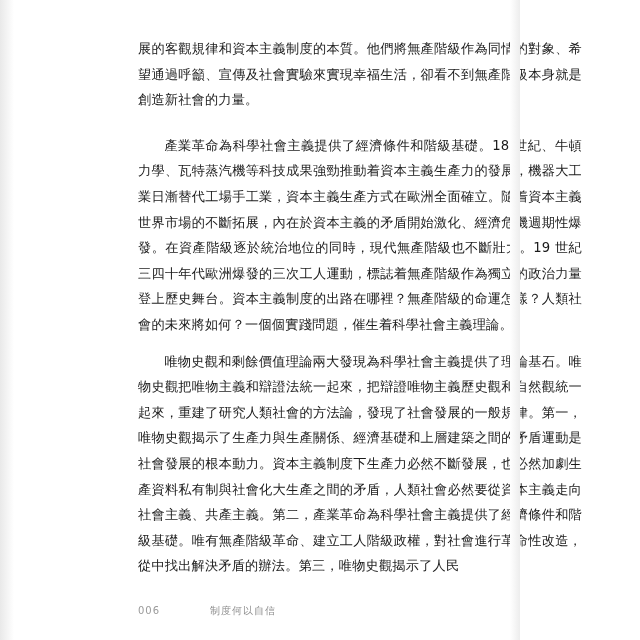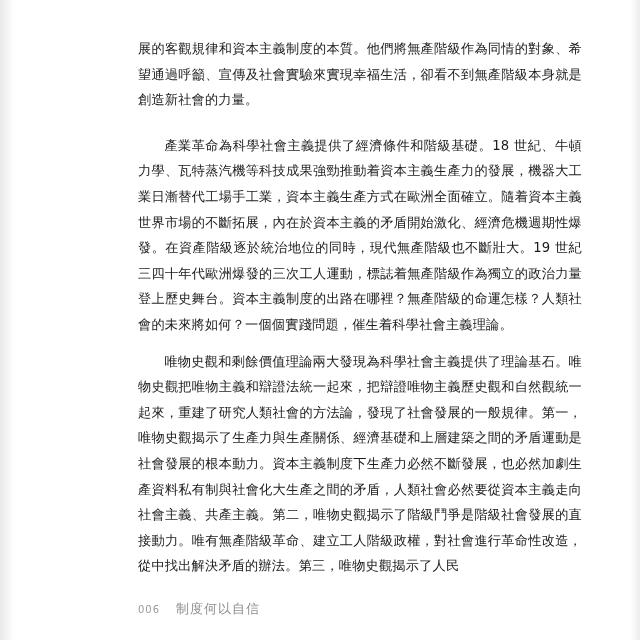--- a/index.html
+++ b/index.html
@@ -8,21 +8,21 @@
   }
   body {
     width: 640px;
     height: 640px;
     background: #ffffff;
     font-family: "Liberation Sans", sans-serif;
     overflow: hidden;
   }
   #page {
     position: relative;
-    width: 640px;
+    width: 520px;
     height: 640px;
     background: #ffffff;
     box-sizing: border-box;
   }
   
   #page::before {
     content: "";
     position: absolute;
     left: 0; top: 0; bottom: 0;
     width: 14px;
@@ -59,47 +59,48 @@
   .spacer {
     height: 9px;
   }
   #footer {
     position: absolute;
     left: 138px;
     bottom: 22px;
     width: 444px;
     display: flex;
     align-items: baseline;
-    gap: 16px;
+    gap: 22px;
   }
   #folio {
     font-family: "DejaVu Sans", "Liberation Sans", sans-serif;
     font-size: 10px;
     color: #9a9a9a;
     letter-spacing: 1px;
   }
   #running-title {
     font-family: Liberation Serif, serif;
-    font-size: 13px;
+    font-size: 10px;
     color: #8e8e8e;
     letter-spacing: 1px;
+    margin-left: 28px;
   }
 </style>
 </head>
 <body>
 
 <div id="page">
 
   <div id="content">
     <p class="para">展的客觀規律和資本主義制度的本質。他們將無產階級作為同情的對象、希望通過呼籲、宣傳及社會實驗來實現幸福生活，卻看不到無產階級本身就是創造新社會的力量。</p>
     <div class="spacer"></div>
     <div class="spacer"></div>
     <p class="para indent">產業革命為科學社會主義提供了經濟條件和階級基礎。18 世紀、牛頓力學、瓦特蒸汽機等科技成果強勁推動着資本主義生產力的發展，機器大工業日漸替代工場手工業，資本主義生產方式在歐洲全面確立。隨着資本主義世界市場的不斷拓展，內在於資本主義的矛盾開始激化、經濟危機週期性爆發。在資產階級逐於統治地位的同時，現代無產階級也不斷壯大。19 世紀三四十年代歐洲爆發的三次工人運動，標誌着無產階級作為獨立的政治力量登上歷史舞台。資本主義制度的出路在哪裡？無產階級的命運怎樣？人類社會的未來將如何？一個個實踐問題，催生着科學社會主義理論。</p>
     <div class="spacer"></div>
-    <p class="para indent">唯物史觀和剩餘價值理論兩大發現為科學社會主義提供了理論基石。唯物史觀把唯物主義和辯證法統一起來，把辯證唯物主義歷史觀和自然觀統一起來，重建了研究人類社會的方法論，發現了社會發展的一般規律。第一，唯物史觀揭示了生產力與生產關係、經濟基礎和上層建築之間的矛盾運動是社會發展的根本動力。資本主義制度下生產力必然不斷發展，也必然加劇生產資料私有制與社會化大生產之間的矛盾，人類社會必然要從資本主義走向社會主義、共產主義。第二，唯物史觀揭示了階級鬥爭是階級社會發展的直接動力。唯有無產階級革命、建立工人階級政權，對社會進行革命性改造，從中找出解決矛盾的辦法。第三，唯物史觀揭示了人民</p>
+    <p class="para indent">唯物史觀和剩餘價值理論兩大發現為科學社會主義提供了理論基石。唯物史觀把唯物主義和辯證法統一起來，把辯證唯物主義歷史觀和自然觀統一起來，重建了研究人類社會的方法論，發現了社會發展的一般規律。第一，唯物史觀揭示了生產力與生產關係、經濟基礎和上層建築之間的矛盾運動是社會發展的根本動力。資本主義制度下生產力必然不斷發展，也必然加劇生產資料私有制與社會化大生產之間的矛盾，人類社會必然要從資本主義走向社會主義、共產主義。第二，產業革命為科學社會主義提供了經濟條件和階級基礎。唯有無產階級革命、建立工人階級政權，對社會進行革命性改造，從中找出解決矛盾的辦法。第三，唯物史觀揭示了人民</p>
   </div>
 
   <div id="footer">
     <span id="folio">006</span>
     <span id="running-title">制度何以自信</span>
   </div>
 
 </div>
 
 </body></html>

